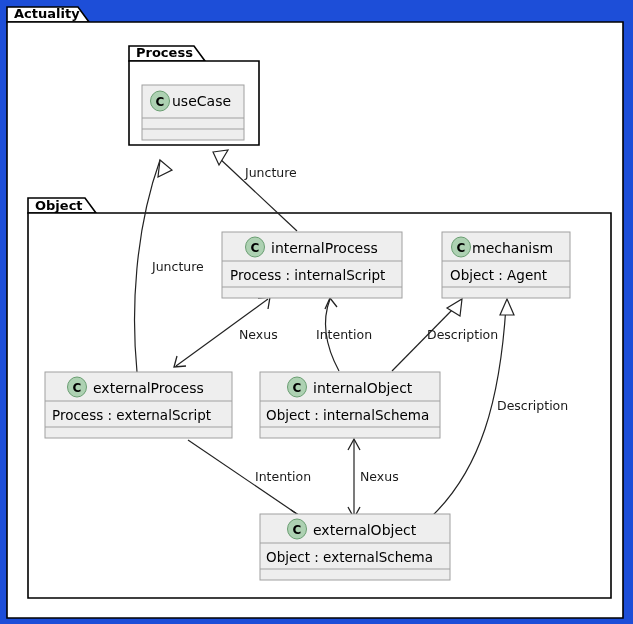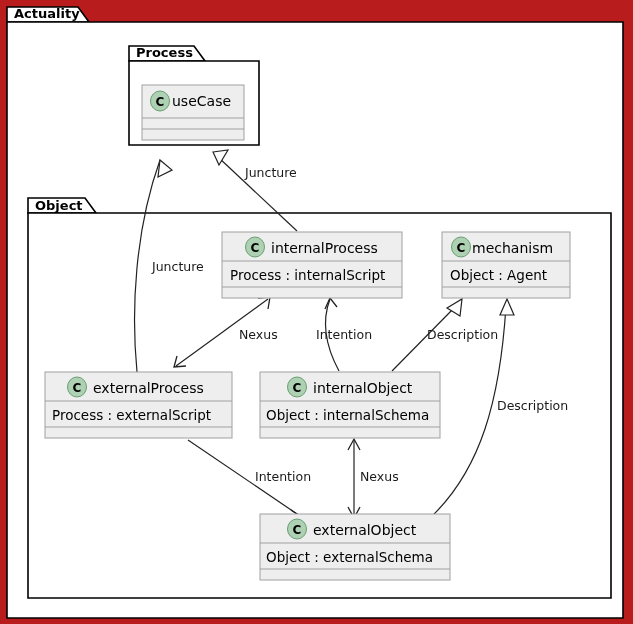--- a/index.html
+++ b/index.html
@@ -7,21 +7,21 @@
     padding: 0;
     background: #FFFFFF;
   }
   body {
     font-family: "DejaVu Sans", sans-serif;
   }
   #canvas {
     position: relative;
     width: 633px;
     height: 624px;
-    background: #b91c1c;
+    background: #1d4ed8;
     overflow: hidden;
   }
   svg.diagram {
     position: absolute;
     left: 0;
     top: 0;
     width: 633px;
     height: 624px;
   }
   

